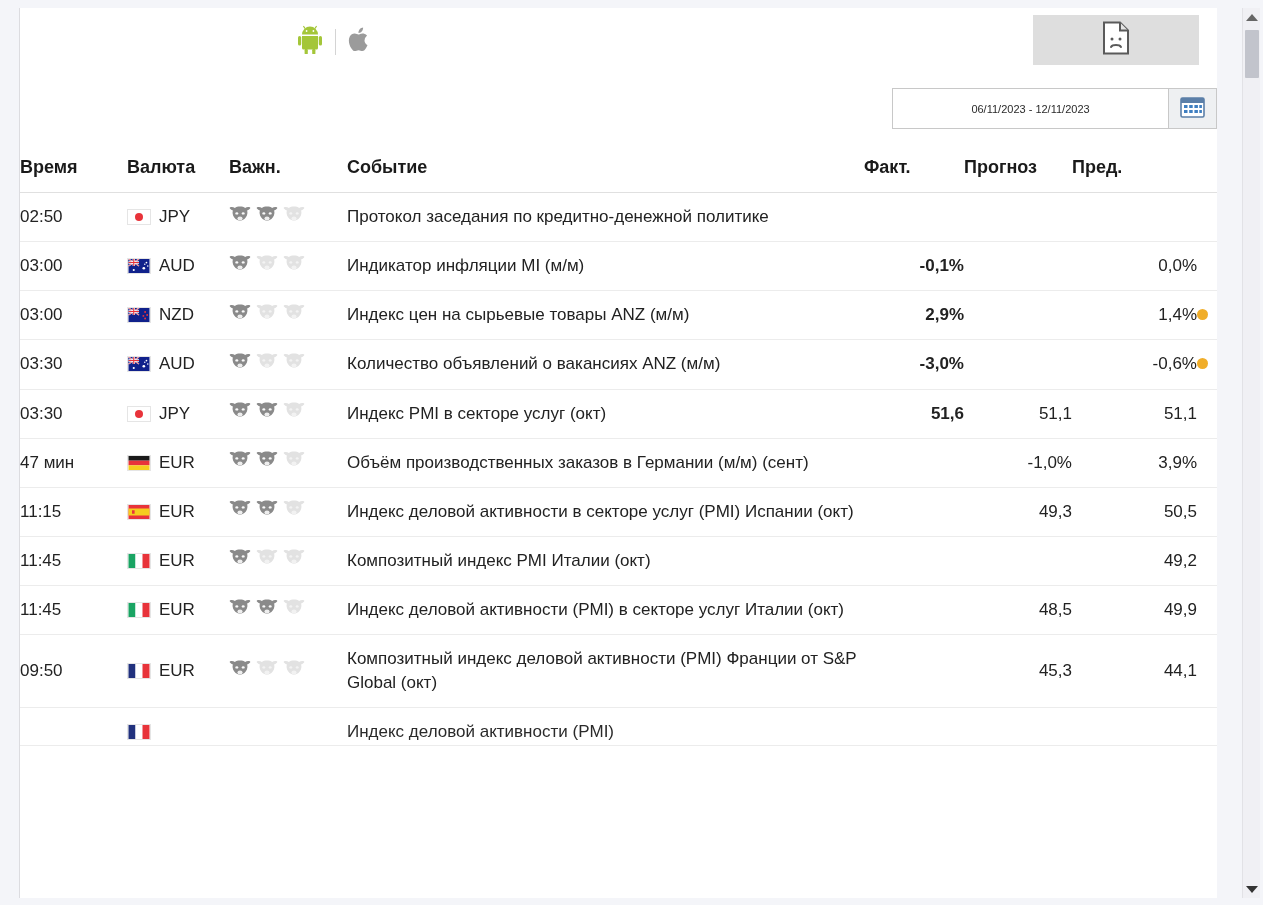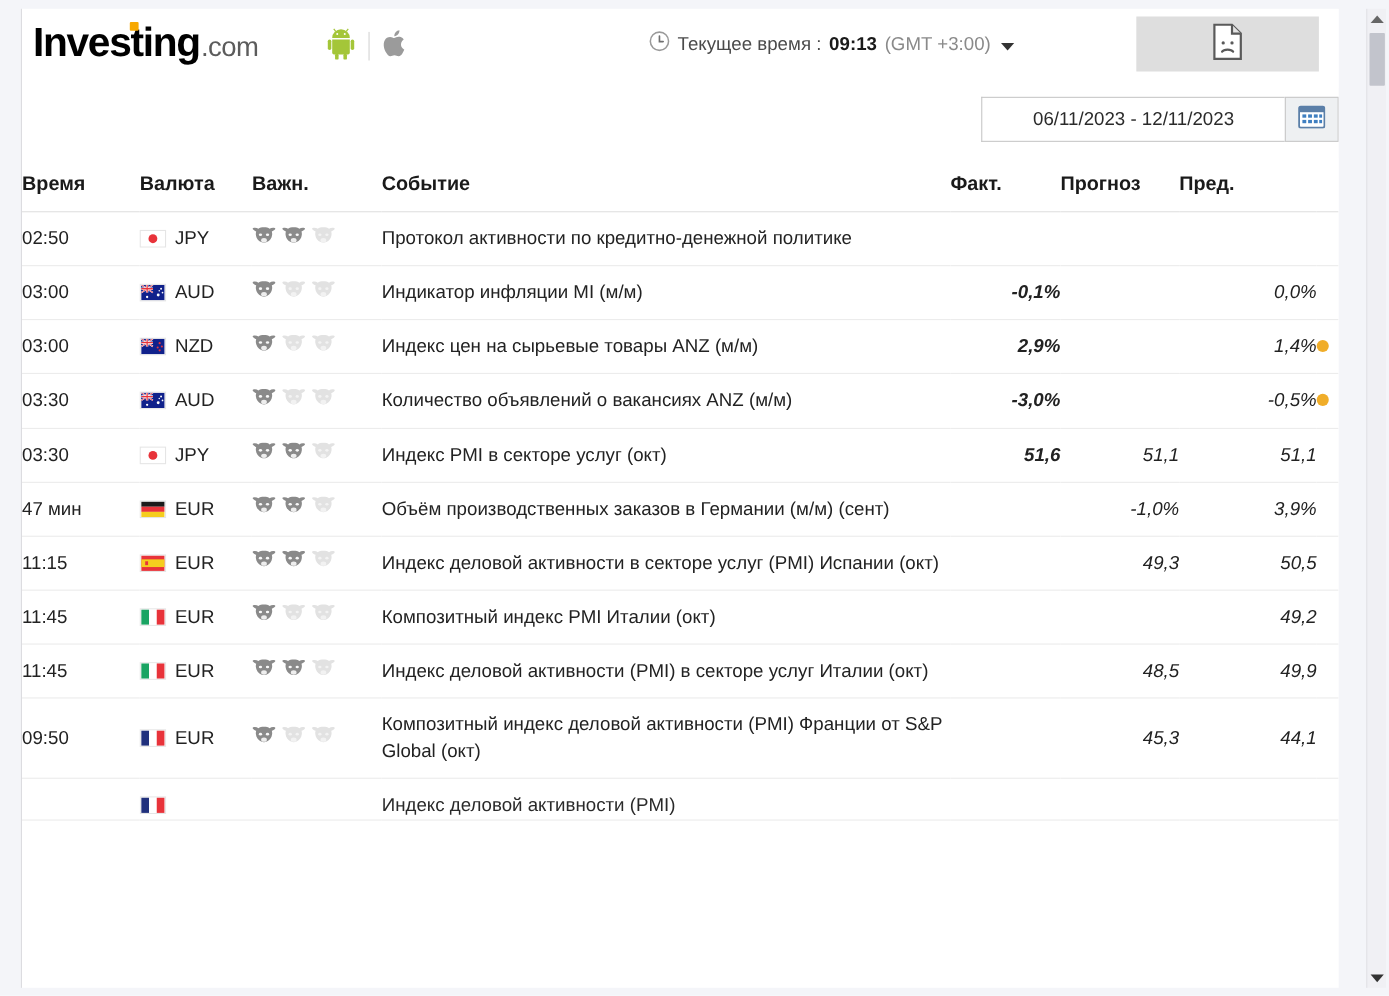--- a/index.html
+++ b/index.html
@@ -112,21 +112,21 @@
     height: 41px;
   }
   .daterange-input {
     width: 276px;
     background: #ffffff;
     border: 1px solid #c8c8c8;
     border-right: none;
     display: flex;
     align-items: center;
     justify-content: center;
-    font-size: 17px;
+    font-size: 11px;
     color: #2a2a2a;
   }
   .daterange-btn {
     width: 49px;
     background: #eef0f2;
     border: 1px solid #c8c8c8;
     display: flex;
     align-items: center;
     justify-content: center;
     cursor: pointer;
@@ -208,21 +208,20 @@
   .bull { display:inline-block; margin-right: 5px; vertical-align: middle; }
   td.c-event {
     padding-left: 24px;
     padding-right: 16px;
     color: #2a2a2a;
     line-height: 1.42;
   }
   td.c-act, td.c-fc, td.c-prev {
     text-align: right;
     white-space: nowrap;
-    font-style: italic;
   }
   td.c-act { font-weight: bold; color: #1c1c1c; }
   td.c-fc  { color: #2a2a2a; }
   td.c-prev{ color: #2a2a2a; padding-right: 8px; }
   .val-green { color: #15a31a; }
   .val-red   { color: #e32b2b; }
   .dot-ind {
     display: inline-block;
     width: 11px; height: 11px;
     border-radius: 50%;
@@ -287,25 +286,20 @@
 <body>
 
 <div id="app">
 
   <div class="left-edge"></div>
 
   <div class="panel">
 
     <div class="topbar">
 
-      <div class="logo">
-        <span class="logo-main">Investing</span>
-        <span class="logo-dot"></span>
-        <span class="logo-com">.com</span>
-      </div>
 
       <div class="store-icons">
         <span>
           <svg width="26" height="29" viewBox="0 0 26 29">
             <g fill="#a4c639">
               <path d="M5 11h16v12a1.6 1.6 0 0 1-1.6 1.6H6.6A1.6 1.6 0 0 1 5 23V11z"></path>
               <rect x="1" y="11" width="3.2" height="9.5" rx="1.6"></rect>
               <rect x="21.8" y="11" width="3.2" height="9.5" rx="1.6"></rect>
               <rect x="7.6" y="23.6" width="3.2" height="6.2" rx="1.6"></rect>
               <rect x="15.2" y="23.6" width="3.2" height="6.2" rx="1.6"></rect>
@@ -318,32 +312,20 @@
         </span>
         <span class="sep-vert"></span>
         <span>
           <svg width="24" height="29" viewBox="0 0 24 29">
             <path fill="#9b9b9b" d="M16.6 15.3c0-3 2.4-4.4 2.5-4.5-1.4-2-3.5-2.3-4.3-2.3-1.8-.2-3.5 1.1-4.4 1.1-.9 0-2.3-1.1-3.8-1-2 .03-3.8 1.1-4.8 2.9-2 3.5-.5 8.8 1.5 11.7 1 1.4 2.1 3 3.6 2.9 1.4-.06 2-.9 3.7-.9s2.2.9 3.8.9c1.6 0 2.6-1.4 3.5-2.8 1.1-1.6 1.6-3.2 1.6-3.3-.04-.02-3-1.2-3-4.7z"></path>
             <path fill="#9b9b9b" d="M13.9 6.2c.8-1 1.3-2.3 1.2-3.7-1.2.05-2.6.8-3.4 1.8-.7.9-1.4 2.3-1.2 3.6 1.3.1 2.6-.7 3.4-1.7z"></path>
           </svg>
         </span>
       </div>
 
-      <div class="current-time">
-        <span>
-          <svg width="19" height="19" viewBox="0 0 19 19">
-            <circle cx="9.5" cy="9.5" r="8.3" fill="#fff" stroke="#9a9a9a" stroke-width="1.4"></circle>
-            <path d="M9.5 4.8v5h3.4" stroke="#6f6f6f" stroke-width="1.5" fill="none" stroke-linecap="round"></path>
-          </svg>
-        </span>
-        <span class="label">Текущее время :</span>
-        <span class="value">09:13</span>
-        <span class="tz">(GMT +3:00)</span>
-        <span class="caret-down"></span>
-      </div>
 
       <div class="broken-img-box">
         <span>
           <svg width="30" height="34" viewBox="0 0 30 34">
             <path d="M3 1.5h16l8 8v23H3z" fill="#ffffff" stroke="#5a5a5a" stroke-width="2"></path>
             <path d="M19 1.5v8h8" fill="#e4e4e4" stroke="#5a5a5a" stroke-width="2"></path>
             <circle cx="11" cy="18" r="1.5" fill="#5a5a5a"></circle>
             <circle cx="19" cy="18" r="1.5" fill="#5a5a5a"></circle>
             <path d="M10 26c1.6-2.6 8.4-2.6 10 0" stroke="#5a5a5a" stroke-width="2" fill="none" stroke-linecap="round"></path>
           </svg>
@@ -412,21 +394,21 @@
                     <path fill="#8a8a8a" d="M1.2 1.2c1.6-.5 3.4-.2 4.7.8C7 1 9 .6 11 .6s4 .4 5.1 1.4c1.3-1 3.1-1.3 4.7-.8.5.2.6.8.3 1.2-.9 1-1.8 1.6-3 2 .3.9.4 1.9.3 2.9-.3 3-2.1 5.6-4.8 6.8-.9.4-1.8.6-2.6.6s-1.7-.2-2.6-.6C5.7 12.9 3.9 10.3 3.6 7.3c-.1-1 0-2 .3-2.9-1.2-.4-2.1-1-3-2-.3-.4-.2-1 .3-1.2z"></path>
                     <ellipse cx="7.8" cy="7.4" rx="1.5" ry="1.2" fill="#ffffff" opacity="0.95"></ellipse>
                     <ellipse cx="14.2" cy="7.4" rx="1.5" ry="1.2" fill="#ffffff" opacity="0.95"></ellipse>
                     <ellipse cx="11" cy="12.4" rx="2.6" ry="2" fill="#ffffff" opacity="0.85"></ellipse>
                   </svg></span><span class="bull"><svg width="22" height="18" viewBox="0 0 22 18">
                     <path fill="#e2e2e2" d="M1.2 1.2c1.6-.5 3.4-.2 4.7.8C7 1 9 .6 11 .6s4 .4 5.1 1.4c1.3-1 3.1-1.3 4.7-.8.5.2.6.8.3 1.2-.9 1-1.8 1.6-3 2 .3.9.4 1.9.3 2.9-.3 3-2.1 5.6-4.8 6.8-.9.4-1.8.6-2.6.6s-1.7-.2-2.6-.6C5.7 12.9 3.9 10.3 3.6 7.3c-.1-1 0-2 .3-2.9-1.2-.4-2.1-1-3-2-.3-.4-.2-1 .3-1.2z"></path>
                     <ellipse cx="7.8" cy="7.4" rx="1.5" ry="1.2" fill="#ffffff" opacity="0.6"></ellipse>
                     <ellipse cx="14.2" cy="7.4" rx="1.5" ry="1.2" fill="#ffffff" opacity="0.6"></ellipse>
                     <ellipse cx="11" cy="12.4" rx="2.6" ry="2" fill="#ffffff" opacity="0.55"></ellipse>
                   </svg></span></td>
-              <td class="c-event">Протокол активности по кредитно-денежной политике</td>
+              <td class="c-event">Протокол заседания по кредитно-денежной политике</td>
               <td class="c-act"></td>
               <td class="c-fc"></td>
               <td class="c-prev"></td>
               <td class="c-dot"></td>
             </tr>
             <tr>
               <td class="c-time">03:00</td>
               <td class="c-cur"><svg class="flag" width="24" height="16" viewBox="0 0 24 16">
                   <rect width="24" height="16" fill="#10218b"></rect>
                   <rect width="12" height="8" fill="#10218b"></rect>
@@ -525,21 +507,21 @@
                     <ellipse cx="11" cy="12.4" rx="2.6" ry="2" fill="#ffffff" opacity="0.55"></ellipse>
                   </svg></span><span class="bull"><svg width="22" height="18" viewBox="0 0 22 18">
                     <path fill="#e2e2e2" d="M1.2 1.2c1.6-.5 3.4-.2 4.7.8C7 1 9 .6 11 .6s4 .4 5.1 1.4c1.3-1 3.1-1.3 4.7-.8.5.2.6.8.3 1.2-.9 1-1.8 1.6-3 2 .3.9.4 1.9.3 2.9-.3 3-2.1 5.6-4.8 6.8-.9.4-1.8.6-2.6.6s-1.7-.2-2.6-.6C5.7 12.9 3.9 10.3 3.6 7.3c-.1-1 0-2 .3-2.9-1.2-.4-2.1-1-3-2-.3-.4-.2-1 .3-1.2z"></path>
                     <ellipse cx="7.8" cy="7.4" rx="1.5" ry="1.2" fill="#ffffff" opacity="0.6"></ellipse>
                     <ellipse cx="14.2" cy="7.4" rx="1.5" ry="1.2" fill="#ffffff" opacity="0.6"></ellipse>
                     <ellipse cx="11" cy="12.4" rx="2.6" ry="2" fill="#ffffff" opacity="0.55"></ellipse>
                   </svg></span></td>
               <td class="c-event">Количество объявлений о вакансиях ANZ (м/м)</td>
               <td class="c-act">-3,0%</td>
               <td class="c-fc"></td>
-              <td class="c-prev val-red">-0,5%</td>
+              <td class="c-prev val-red">-0,6%</td>
               <td class="c-dot"><span class="dot-ind"></span></td>
             </tr>
             <tr>
               <td class="c-time">03:30</td>
               <td class="c-cur"><svg class="flag" width="24" height="16" viewBox="0 0 24 16">
                   <rect width="24" height="16" fill="#fff"></rect>
                   <circle cx="12" cy="8" r="4.6" fill="#e8333a"></circle>
                 </svg><span>JPY</span></td>
               <td class="c-imp"><span class="bull"><svg width="22" height="18" viewBox="0 0 22 18">
                     <path fill="#8a8a8a" d="M1.2 1.2c1.6-.5 3.4-.2 4.7.8C7 1 9 .6 11 .6s4 .4 5.1 1.4c1.3-1 3.1-1.3 4.7-.8.5.2.6.8.3 1.2-.9 1-1.8 1.6-3 2 .3.9.4 1.9.3 2.9-.3 3-2.1 5.6-4.8 6.8-.9.4-1.8.6-2.6.6s-1.7-.2-2.6-.6C5.7 12.9 3.9 10.3 3.6 7.3c-.1-1 0-2 .3-2.9-1.2-.4-2.1-1-3-2-.3-.4-.2-1 .3-1.2z"></path>

